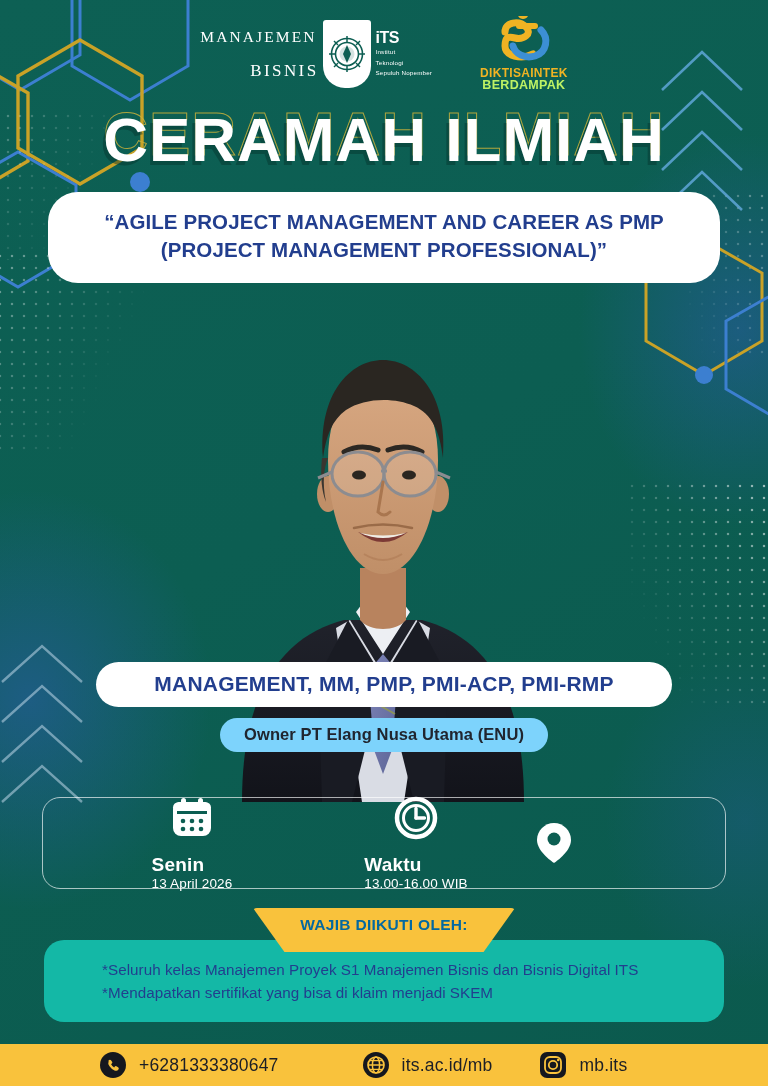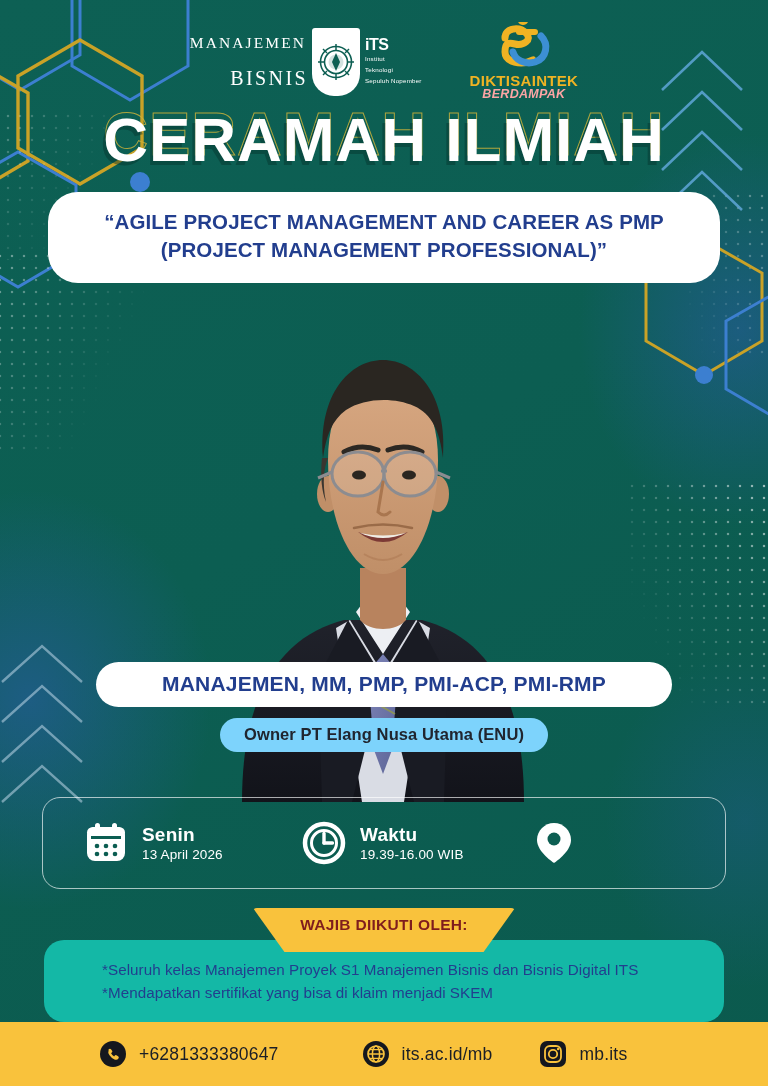--- a/index.html
+++ b/index.html
@@ -53,34 +53,34 @@
   }
   .dots.rb {
     right:-8px; top:480px; width:150px; height:230px;
     -webkit-mask-image:linear-gradient(245deg, rgba(0,0,0,1), rgba(0,0,0,0) 78%);
     mask-image:linear-gradient(245deg, rgba(0,0,0,1), rgba(0,0,0,0) 78%);
     opacity:.75;
   }
 
   
   .logo-row {
-    position:absolute; top:22px; left:0; width:100%;
+    position:absolute; top:16px; left:0; width:100%;
     display:flex; justify-content:center; align-items:center; gap:48px;
     z-index:6;
   }
   .logo-mb { display:flex; align-items:center; gap:0px; }
   .mb-text { text-align:right; line-height:1; color:#ffffff; }
   .mb-text .l1 {
     font-family:"Liberation Serif", serif;
     font-size:15.5px; letter-spacing:2.1px; font-weight:400;
     display:block; padding-right:2px;
   }
   .mb-text .l2 {
     font-family:"Liberation Serif", serif;
-    font-size:20px; letter-spacing:2.4px; font-weight:400;
+    font-size:17px; letter-spacing:2.4px; font-weight:400;
     display:block; margin-top:17px;
   }
   .its-block { display:flex; align-items:center; gap:5px; margin-left:4px; }
   .its-shield {
     width:48px; height:68px; background:#ffffff;
     border-radius:3px 3px 22px 22px;
     display:flex; align-items:center; justify-content:center;
   }
   .its-right { line-height:1; }
   .its-right .its {
@@ -88,26 +88,26 @@
     font-weight:bold; font-size:16px; color:#ffffff; letter-spacing:-0.5px;
     display:block;
   }
   .its-right .sub {
     font-size:6.2px; color:#ffffff; display:block; line-height:1.42;
     margin-top:2px; letter-spacing:.2px;
   }
   .logo-dik { text-align:center; }
   .dik-text { line-height:1.02; margin-top:1px; }
   .dik-text .d1 {
-    display:block; font-weight:bold; font-size:15px;
+    display:block; font-weight:bold; font-size:12px;
     color:#F0B323; letter-spacing:.3px;
   }
   .dik-text .d2 {
     display:block; font-weight:bold; font-size:12.5px;
-    color:#fca5a5; letter-spacing:.3px;font-style:italic;
+    color:#bef264; letter-spacing:.3px;
   }
 
   
   .title {
     position:absolute; top:104px; left:0; width:100%;
     text-align:center; z-index:6;
     font-family:"Liberation Sans", sans-serif;
     font-weight:bold;
     font-size:62px;
     letter-spacing:1px;
@@ -175,21 +175,21 @@
 
   
   .info-bar {
     position:absolute; left:42px; top:797px; width:684px; height:92px;
     border:1.6px solid rgba(255,255,255,0.65);
     border-radius:18px;
     display:flex; align-items:center;
     z-index:7;
     padding-left:40px;
   }
-  .info-item { display:flex; align-items:center; gap:13px; }
+  .info-item { display:flex; align-items:center; gap:13px;flex-direction:column; }
   .info-item.a { width:218px; }
   .info-item.b { width:230px; }
   .info-item.c { width:auto; }
   .info-ico {
     width:46px; height:46px; flex:none;
     display:flex; align-items:center; justify-content:center;
   }
   .info-txt { line-height:1.12; }
   .info-txt .lbl {
     display:block; font-weight:bold; font-size:19px; color:#ffffff;
@@ -206,37 +206,37 @@
     width:262px; height:44px;
     background:#F9C23C;
     clip-path:polygon(0 0,100% 0,88% 100%,12% 100%);
     border-radius:4px 4px 0 0;
     display:flex; align-items:flex-start; justify-content:center;
     padding-top:8px;
     z-index:9;
   }
   .wajib-tab span {
     font-family:"Liberation Sans", sans-serif;
-    font-weight:bold; font-size:15.5px; color:#7f1d1d; letter-spacing:.3px;
+    font-weight:bold; font-size:15.5px; color:#0369a1; letter-spacing:.3px;
   }
   .wajib-card {
     position:absolute; left:44px; top:940px; width:680px; height:82px;
     background:#14b8a6; border-radius:20px; z-index:8;
     display:flex; flex-direction:column; justify-content:center;
     padding:0 0 0 58px;
   }
   .wajib-card p {
     font-family:"Liberation Sans", sans-serif;
     font-size:15.2px; color:#223E8E; line-height:1.52;
     letter-spacing:.05px;
   }
 
   
   .footer {
-    position:absolute; left:0; bottom:0; width:768px; height:64px;
+    position:absolute; left:0; bottom:0; width:768px; height:42px;
     background:#F9C23C; z-index:9;
     display:flex; align-items:center;
   }
   .f-item { display:flex; align-items:center; gap:13px; }
   .f-item.p { margin-left:100px; }
   .f-item.w { margin-left:84px;text-align:center; }
   .f-item.i { margin-left:48px; }
   .f-item span {
     font-family:"Liberation Sans", sans-serif;
     font-size:17.5px; color:#1B1E26; font-weight:400; letter-spacing:.2px;
@@ -415,21 +415,21 @@
 
       <path d="M140 250 q25 20 50 0 q-25 10 -50 0 Z" fill="#7C3A35"></path>
       <path d="M142 251 q23 10 46 0 q-23 5 -46 0 Z" fill="#F0EDE6"></path>
       <path d="M136 246 q29 -7 58 0" stroke="#9A6B48" stroke-width="2.5" fill="none" stroke-linecap="round"></path>
 
       <path d="M146 272 q19 12 38 0" stroke="#A9764F" stroke-width="2" fill="none" opacity="0.5"></path>
     </svg>
   </div>
 
   <div class="name-pill">
-    <span>MANAJEMEN, MM, PMP, PMI-ACP, PMI-RMP</span>
+    <span>MANAGEMENT, MM, PMP, PMI-ACP, PMI-RMP</span>
   </div>
   <div class="role-pill">
     <span>Owner PT Elang Nusa Utama (ENU)</span>
   </div>
 
   <div class="info-bar">
 
     <div class="info-item a">
       <div class="info-ico">
         <svg width="46" height="46" viewBox="0 0 46 46">
@@ -458,21 +458,21 @@
       <div class="info-ico">
         <svg width="46" height="46" viewBox="0 0 46 46">
           <circle cx="23" cy="23" r="19" fill="none" stroke="#ffffff" stroke-width="4.5"></circle>
           <circle cx="23" cy="23" r="12.5" fill="none" stroke="#ffffff" stroke-width="3"></circle>
           <line x1="23" y1="23" x2="23" y2="13.5" stroke="#ffffff" stroke-width="3.4" stroke-linecap="round"></line>
           <line x1="23" y1="23" x2="31.5" y2="23" stroke="#ffffff" stroke-width="3.4" stroke-linecap="round"></line>
         </svg>
       </div>
       <div class="info-txt">
         <span class="lbl">Waktu</span>
-        <span class="val">19.39-16.00 WIB</span>
+        <span class="val">13.00-16.00 WIB</span>
       </div>
     </div>
 
     <div class="info-item c">
       <div class="info-ico">
         <svg width="46" height="46" viewBox="0 0 46 46">
           <path d="M23 3 C13.6 3 6 10.6 6 20 C6 32 23 43 23 43 C23 43 40 32 40 20 C40 10.6 32.4 3 23 3 Z" fill="#ffffff"></path>
           <circle cx="23" cy="19" r="6.5" fill="#0C5E52"></circle>
         </svg>
       </div>

